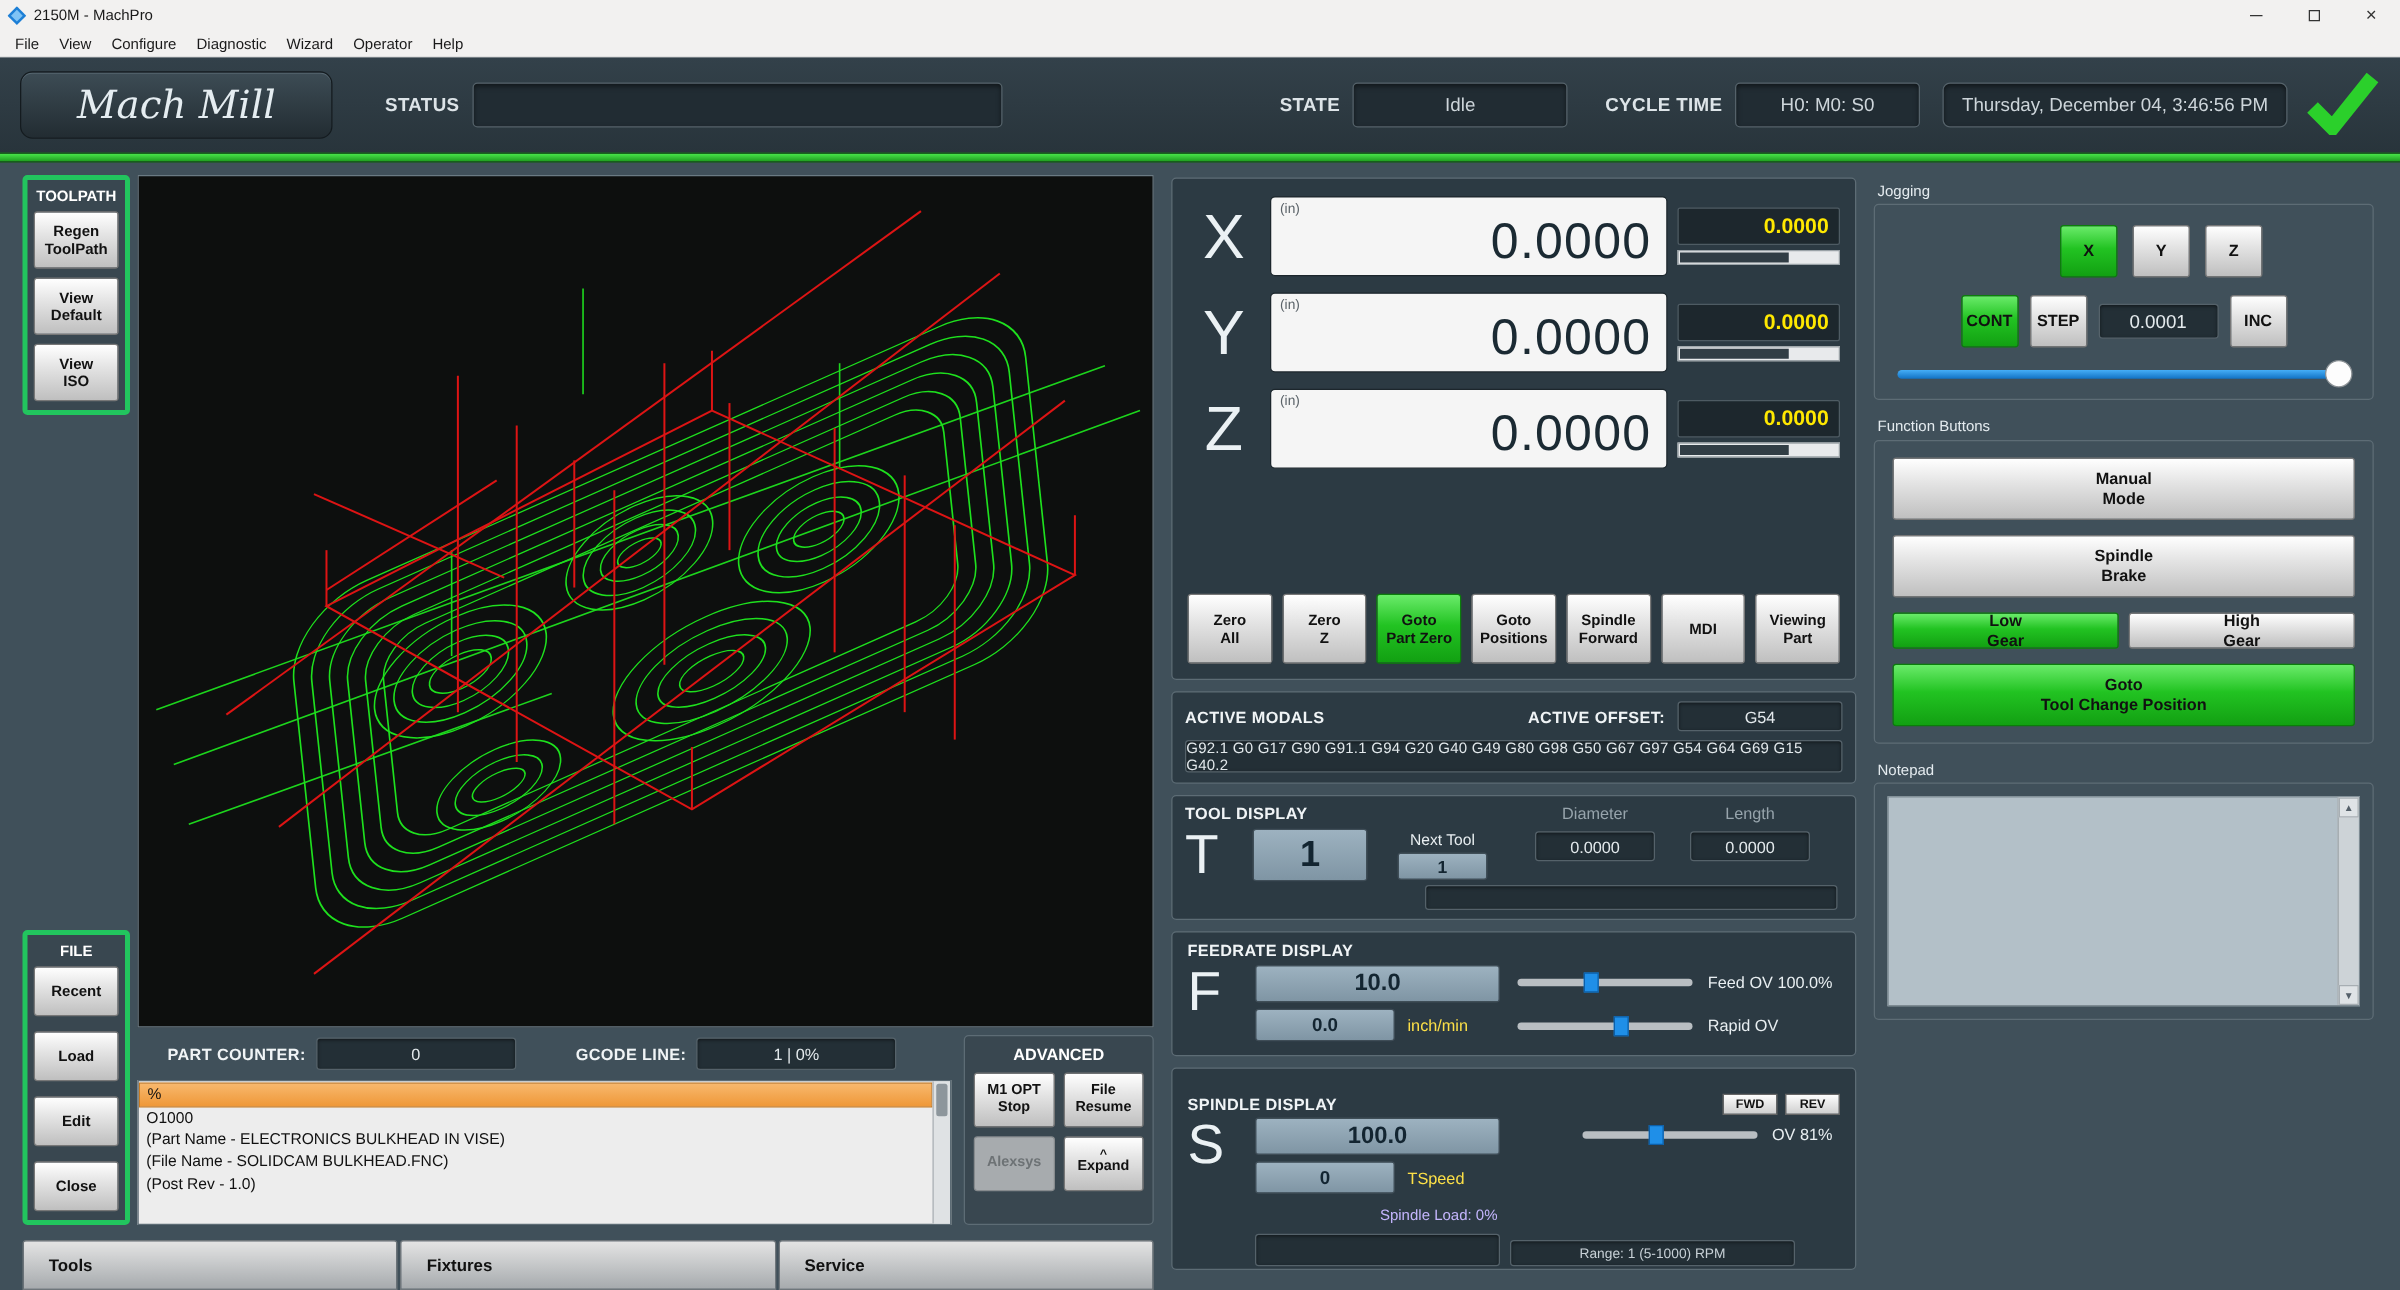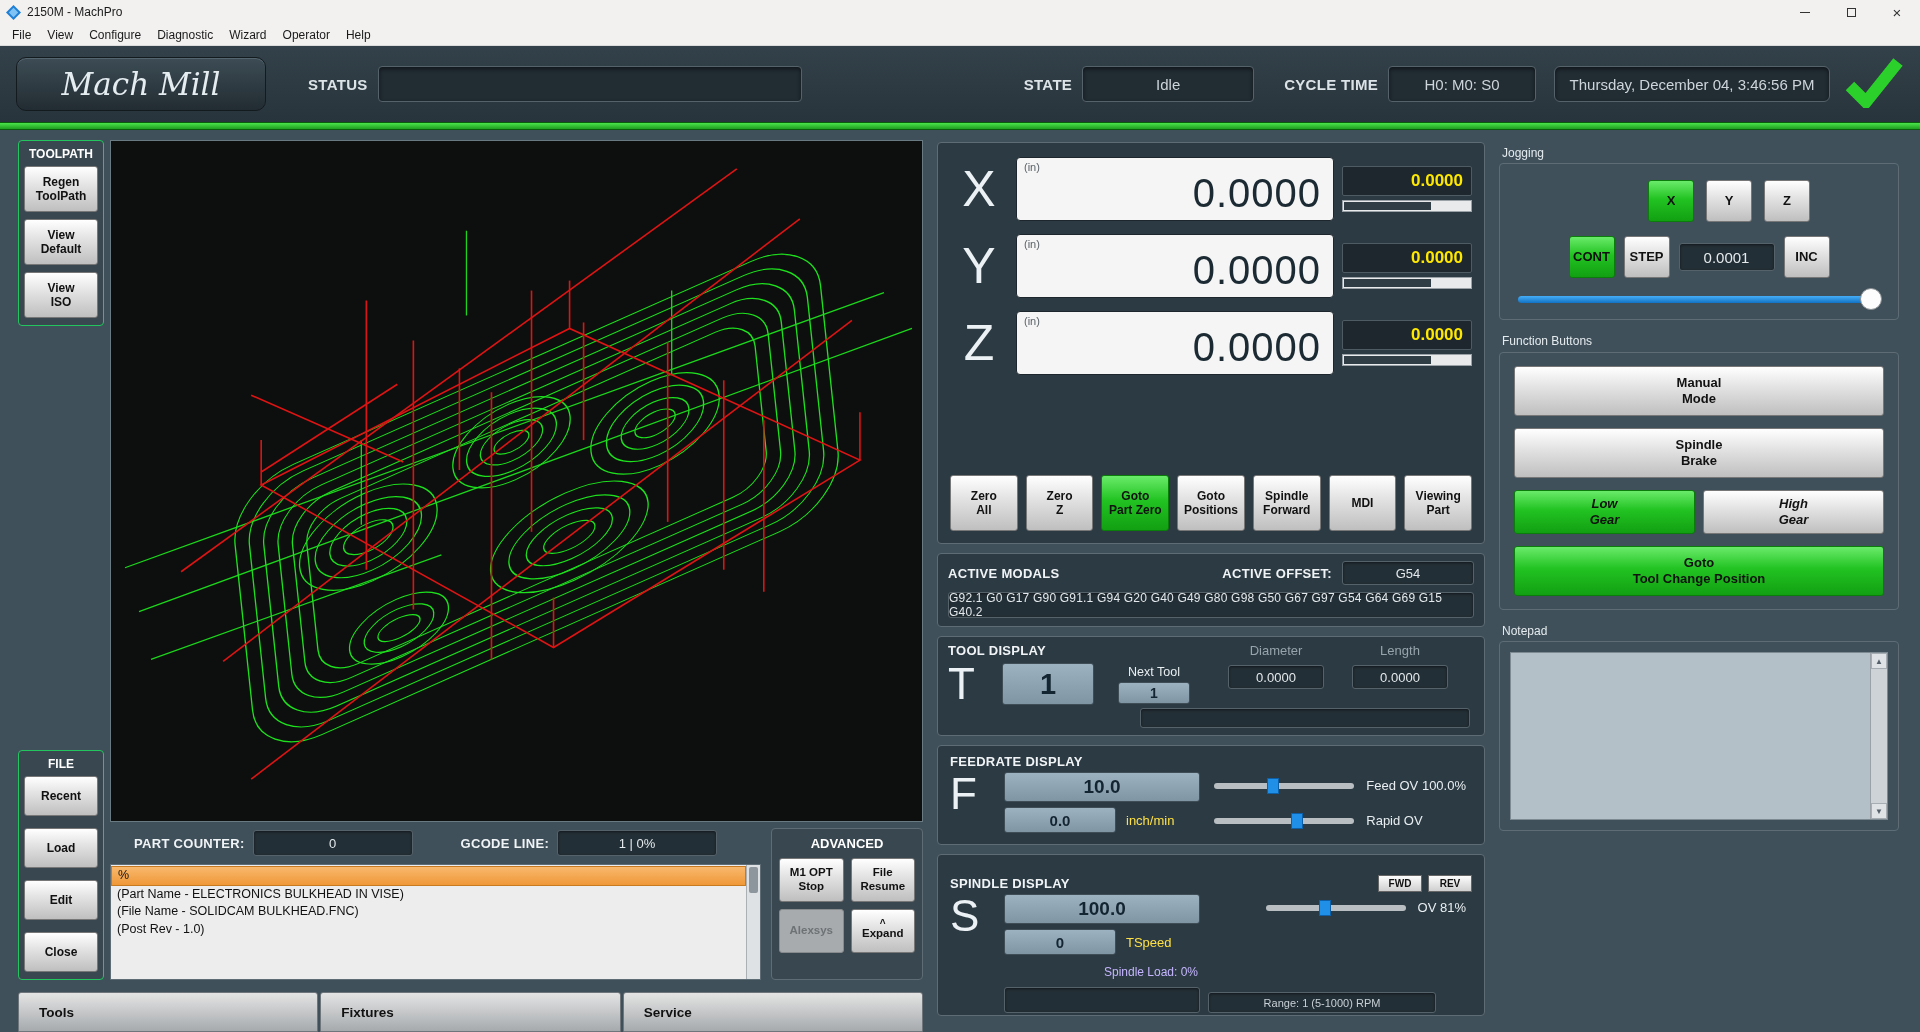--- a/index.html
+++ b/index.html
@@ -62,21 +62,21 @@
   .dark-field { background:#232f36; border:1px solid #55626a; border-radius:3px;
     color:#e3e9ec; display:flex; align-items:center; justify-content:center;
     box-shadow:inset 0 1px 3px rgba(0,0,0,.5); }
   .sec-title { color:#f0f4f6; font-weight:bold; font-size:13px; letter-spacing:.3px; }
   .fs-label { font-size:12px; color:#e4ebef; margin:0 0 3px 3px; }
   .fs-box { border:1px solid #5d6c75; border-radius:4px; padding:14px; }
 
   
   .left-body { display:flex; gap:6px; height:840px; }
   .side-strip { width:86px; display:flex; flex-direction:column; justify-content:space-between; }
-  .strip-group { border:1px solid #22c55e; border-radius:4px; padding:5px; background:rgba(0,0,0,.10); }
+  .strip-group { border:4px solid #22c55e; border-radius:4px; padding:5px; background:rgba(0,0,0,.10); }
   .strip-group .grouplabel { color:#fff; font-weight:bold; font-size:12px;
     text-align:center; margin:1px 0 5px; }
   .strip-btn { width:100%; height:46px; margin-bottom:7px; }
   .strip-btn:last-child { margin-bottom:2px; }
   .file-btn { height:40px; margin-bottom:12px; }
 
   
   .left-main { flex:1; display:flex; flex-direction:column; gap:6px; }
   .viewport { height:682px; background:#0d0f0e; border:1px solid #6a7a83; }
   .viewport svg { width:100%; height:100%; display:block; }
@@ -186,21 +186,21 @@
   .jog-mode-row { display:flex; align-items:center; justify-content:center; gap:9px; margin-top:14px; }
   .jog-step-field { width:96px; height:28px; font-size:15px; }
   .jog-slider { margin-top:18px; height:7px; border-radius:4px;
     background:linear-gradient(#45aef7,#1272c4); position:relative; }
   .jog-thumb { position:absolute; right:-2px; top:-8px; width:22px; height:22px;
     border-radius:50%; background:#fdfdfd; border:1px solid #8a9094; }
 
   .fn-box { margin-top:4px; padding:13px 14px; display:flex; flex-direction:column; gap:12px; }
   .fn-btn { height:50px; font-size:13px; }
   .gear-row { display:flex; gap:8px; }
-  .gear-row .btn { flex:1; height:44px; font-size:13px;font-style:italic; }
+  .gear-row .btn { flex:1; height:29px; font-size:13px; }
 
   .notepad-outer { margin-top:14px; }
   .notepad-box { padding:10px; }
   .notepad-area { height:168px; background:#b3c0c8; border:1px solid #7d8a92;
     display:flex; }
   .notepad-space { flex:1; }
   .notepad-scroll { width:17px; background:#cdd3d7; border-left:1px solid #9aa2a7;
     display:flex; flex-direction:column; justify-content:space-between; }
   .np-arrow { height:16px; display:flex; align-items:center; justify-content:center;
     font-size:8px; color:#55606a; background:#dfe3e6; border:1px solid #a7aeb3; }
@@ -348,20 +348,21 @@
           <div class="gcode-col">
             <div class="counters-row">
               <span class="sec-title">PART COUNTER:</span>
               <div class="dark-field counter-field">0</div>
               <span class="sec-title gl-label">GCODE LINE:</span>
               <div class="dark-field counter-field">1 | 0%</div>
             </div>
             <div class="gcode-box">
               <div class="gcode-lines">
                 <div class="gcode-line active">%</div>
+                <div class="gcode-line">O1000</div>
                 <div class="gcode-line">(Part Name - ELECTRONICS BULKHEAD IN VISE)</div>
                 <div class="gcode-line">(File Name - SOLIDCAM BULKHEAD.FNC)</div>
                 <div class="gcode-line">(Post Rev - 1.0)</div>
               </div>
               <div class="gcode-scroll">
                 <div class="gcode-thumb"></div>
               </div>
             </div>
           </div>
           <div class="advanced-box">

